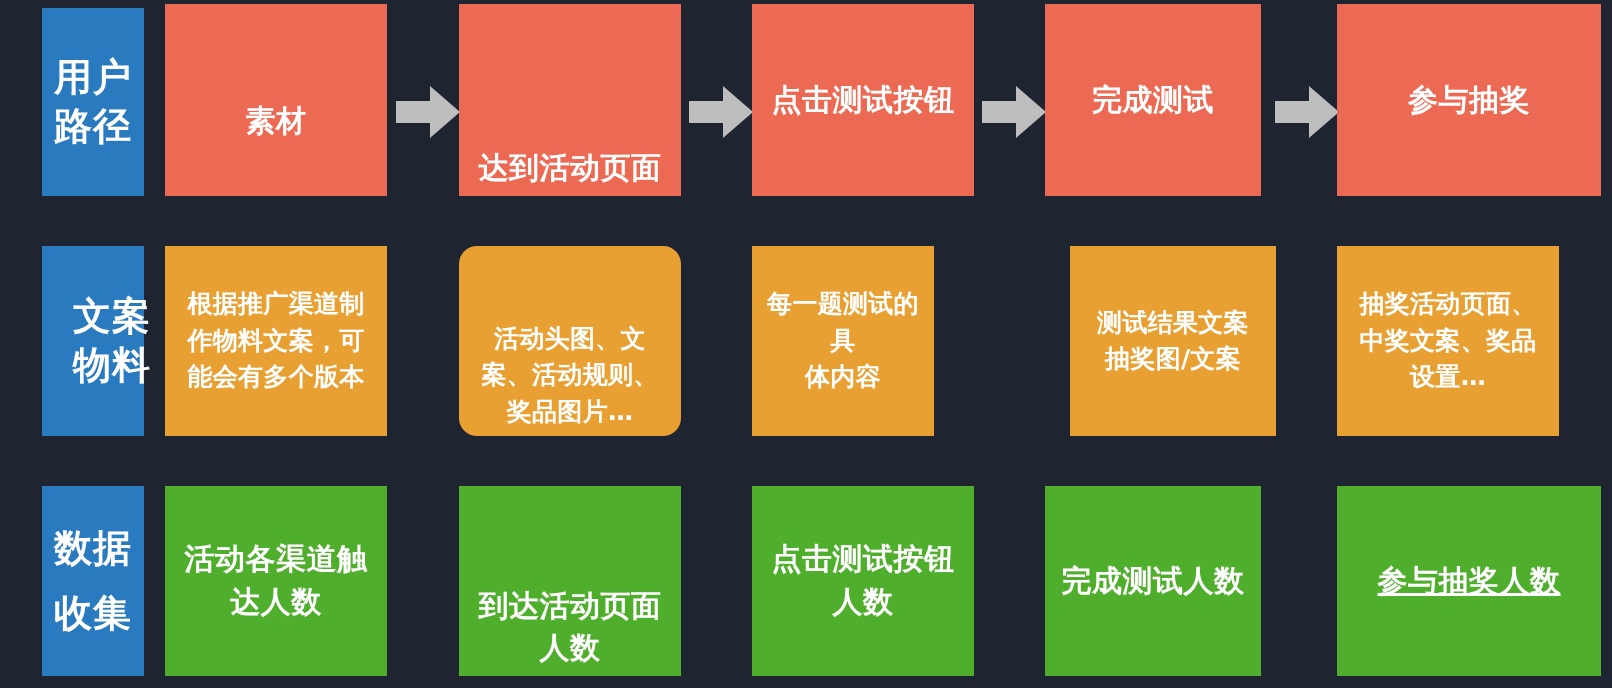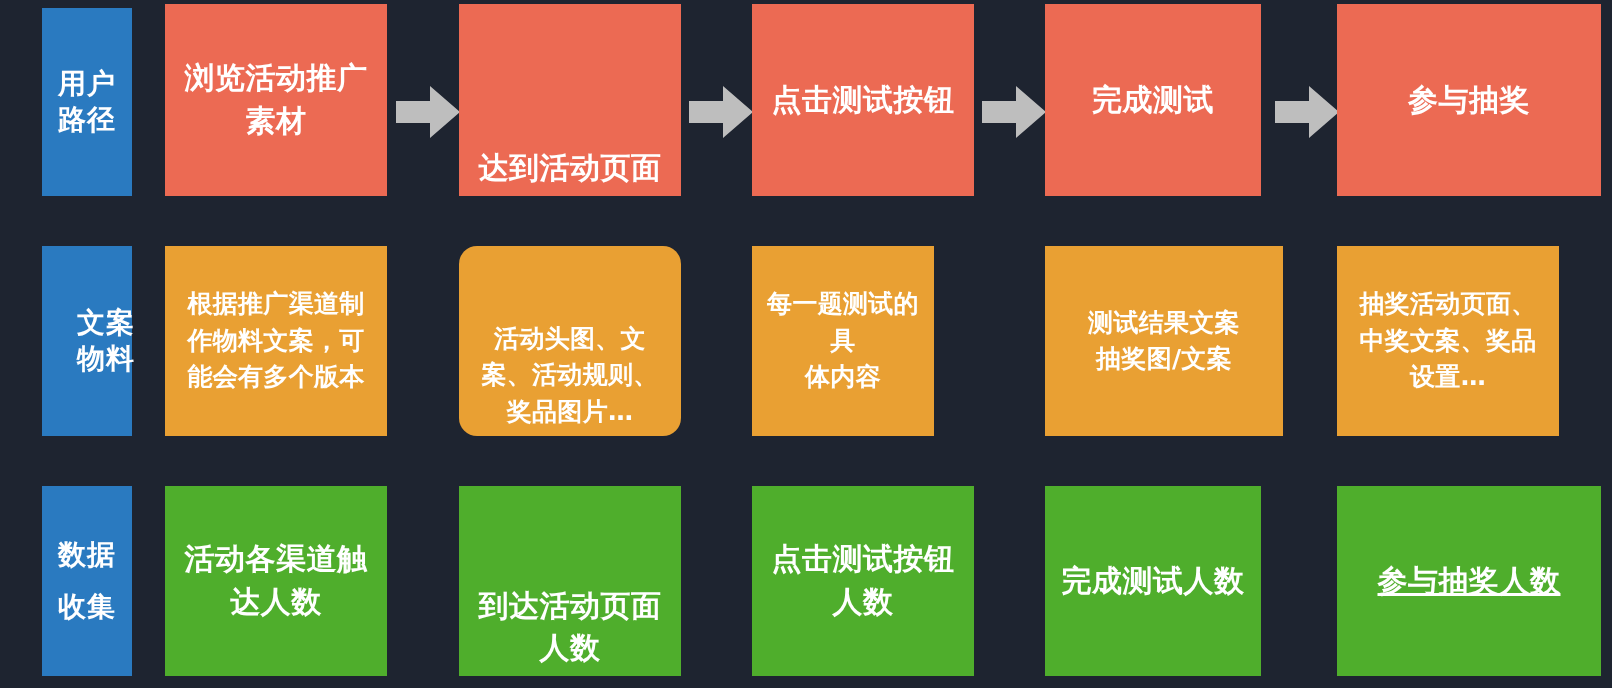--- a/index.html
+++ b/index.html
@@ -29,28 +29,28 @@
     display: block;
   }
   .row-user   { top: 4px;   height: 192px; }
   .row-copy   { top: 246px; height: 196px; }
   .row-data   { top: 486px; height: 202px; }
 
   
   .rowlabel {
     position: absolute;
     left: 42px;
-    width: 90px;
+    width: 102px;
     background: #2a7ac0;
     color: #ffffff;
     display: flex;
     flex-direction: column;
     align-items: center;
     justify-content: center;
-    font-size: 28px;
+    font-size: 38px;
     font-weight: 700;
     line-height: 1.28;
     letter-spacing: 1px;
     box-sizing: border-box;
   }
   .row-user   .rowlabel { top: 4px; height: 188px; }
   .row-copy   .rowlabel { top: 0px; height: 190px; padding-left: 38px; }
   .row-data   .rowlabel { top: 0px; height: 190px; gap: 16px; }
   .rowlabel span { display: block; white-space: nowrap; }
 
@@ -105,21 +105,21 @@
   .c0 { left: 165px;  width: 222px; }
   .c1 { left: 459px;  width: 222px; align-items: flex-end; }
   .c2 { left: 752px;  width: 222px; }
   .c3 { left: 1045px; width: 216px; }
   .c4 { left: 1337px; width: 264px; }
 
   
   .row-copy .c0 { left: 165px;  width: 222px; }
   .row-copy .c1 { left: 459px;  width: 222px; border-radius: 18px; }
   .row-copy .c2 { left: 752px;  width: 182px; }
-  .row-copy .c3 { left: 1045px; width: 238px; }
+  .row-copy .c3 { left: 1070px; width: 206px; }
   .row-copy .c4 { left: 1337px; width: 222px; }
 
   
   .row-data .c4 { left: 1337px; width: 264px; text-decoration: underline; }
 
   
   .arrow {
     position: absolute;
     top: 78px;
     width: 64px;
@@ -138,21 +138,21 @@
 
   <div class="row row-user">
 
     <div class="rowlabel">
       <span>用户</span>
       <span>路径</span>
     </div>
 
     <div class="card c0">
       <span class="txt">
-        <span>浏览活动推广</span><br>
+        <br>
         <span>素材</span>
       </span>
     </div>
 
     <div class="arrow a0">
       <svg viewBox="0 0 64 60" xmlns="http://www.w3.org/2000/svg">
         <polygon points="0,19 34,19 34,4 64,30 34,56 34,41 0,41" fill="#bebebe"></polygon>
       </svg>
     </div>
 

